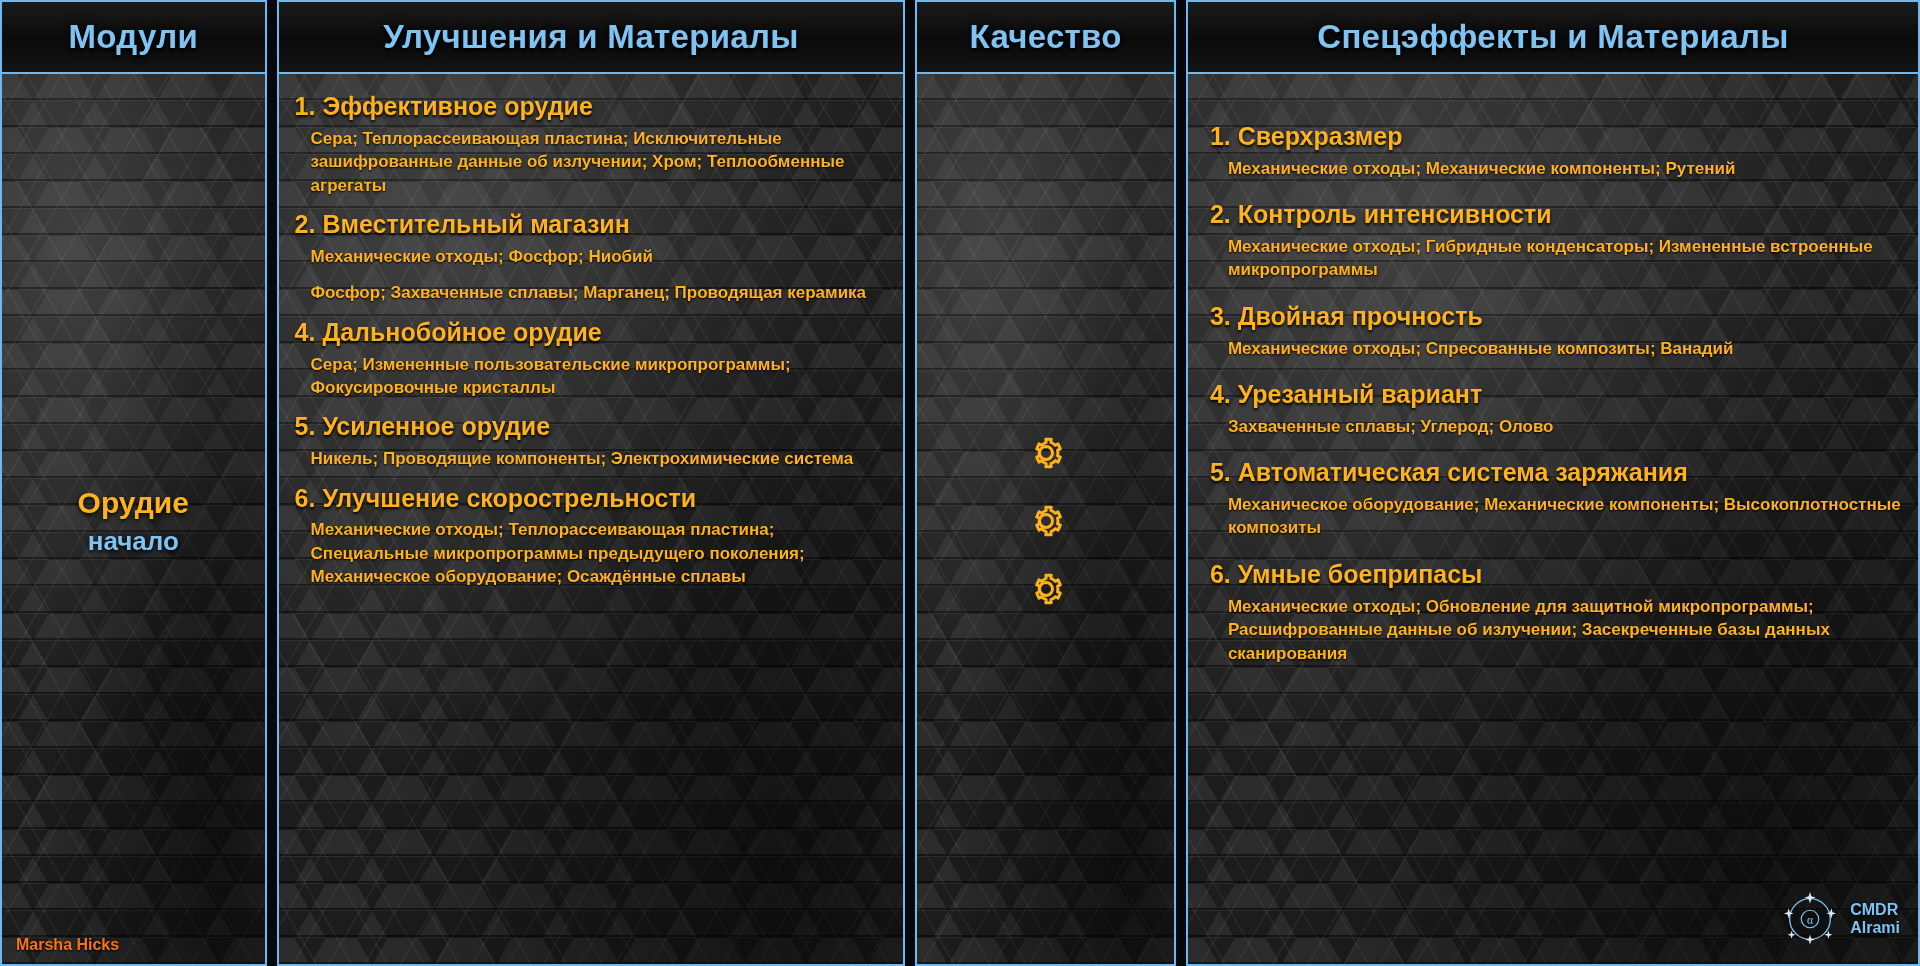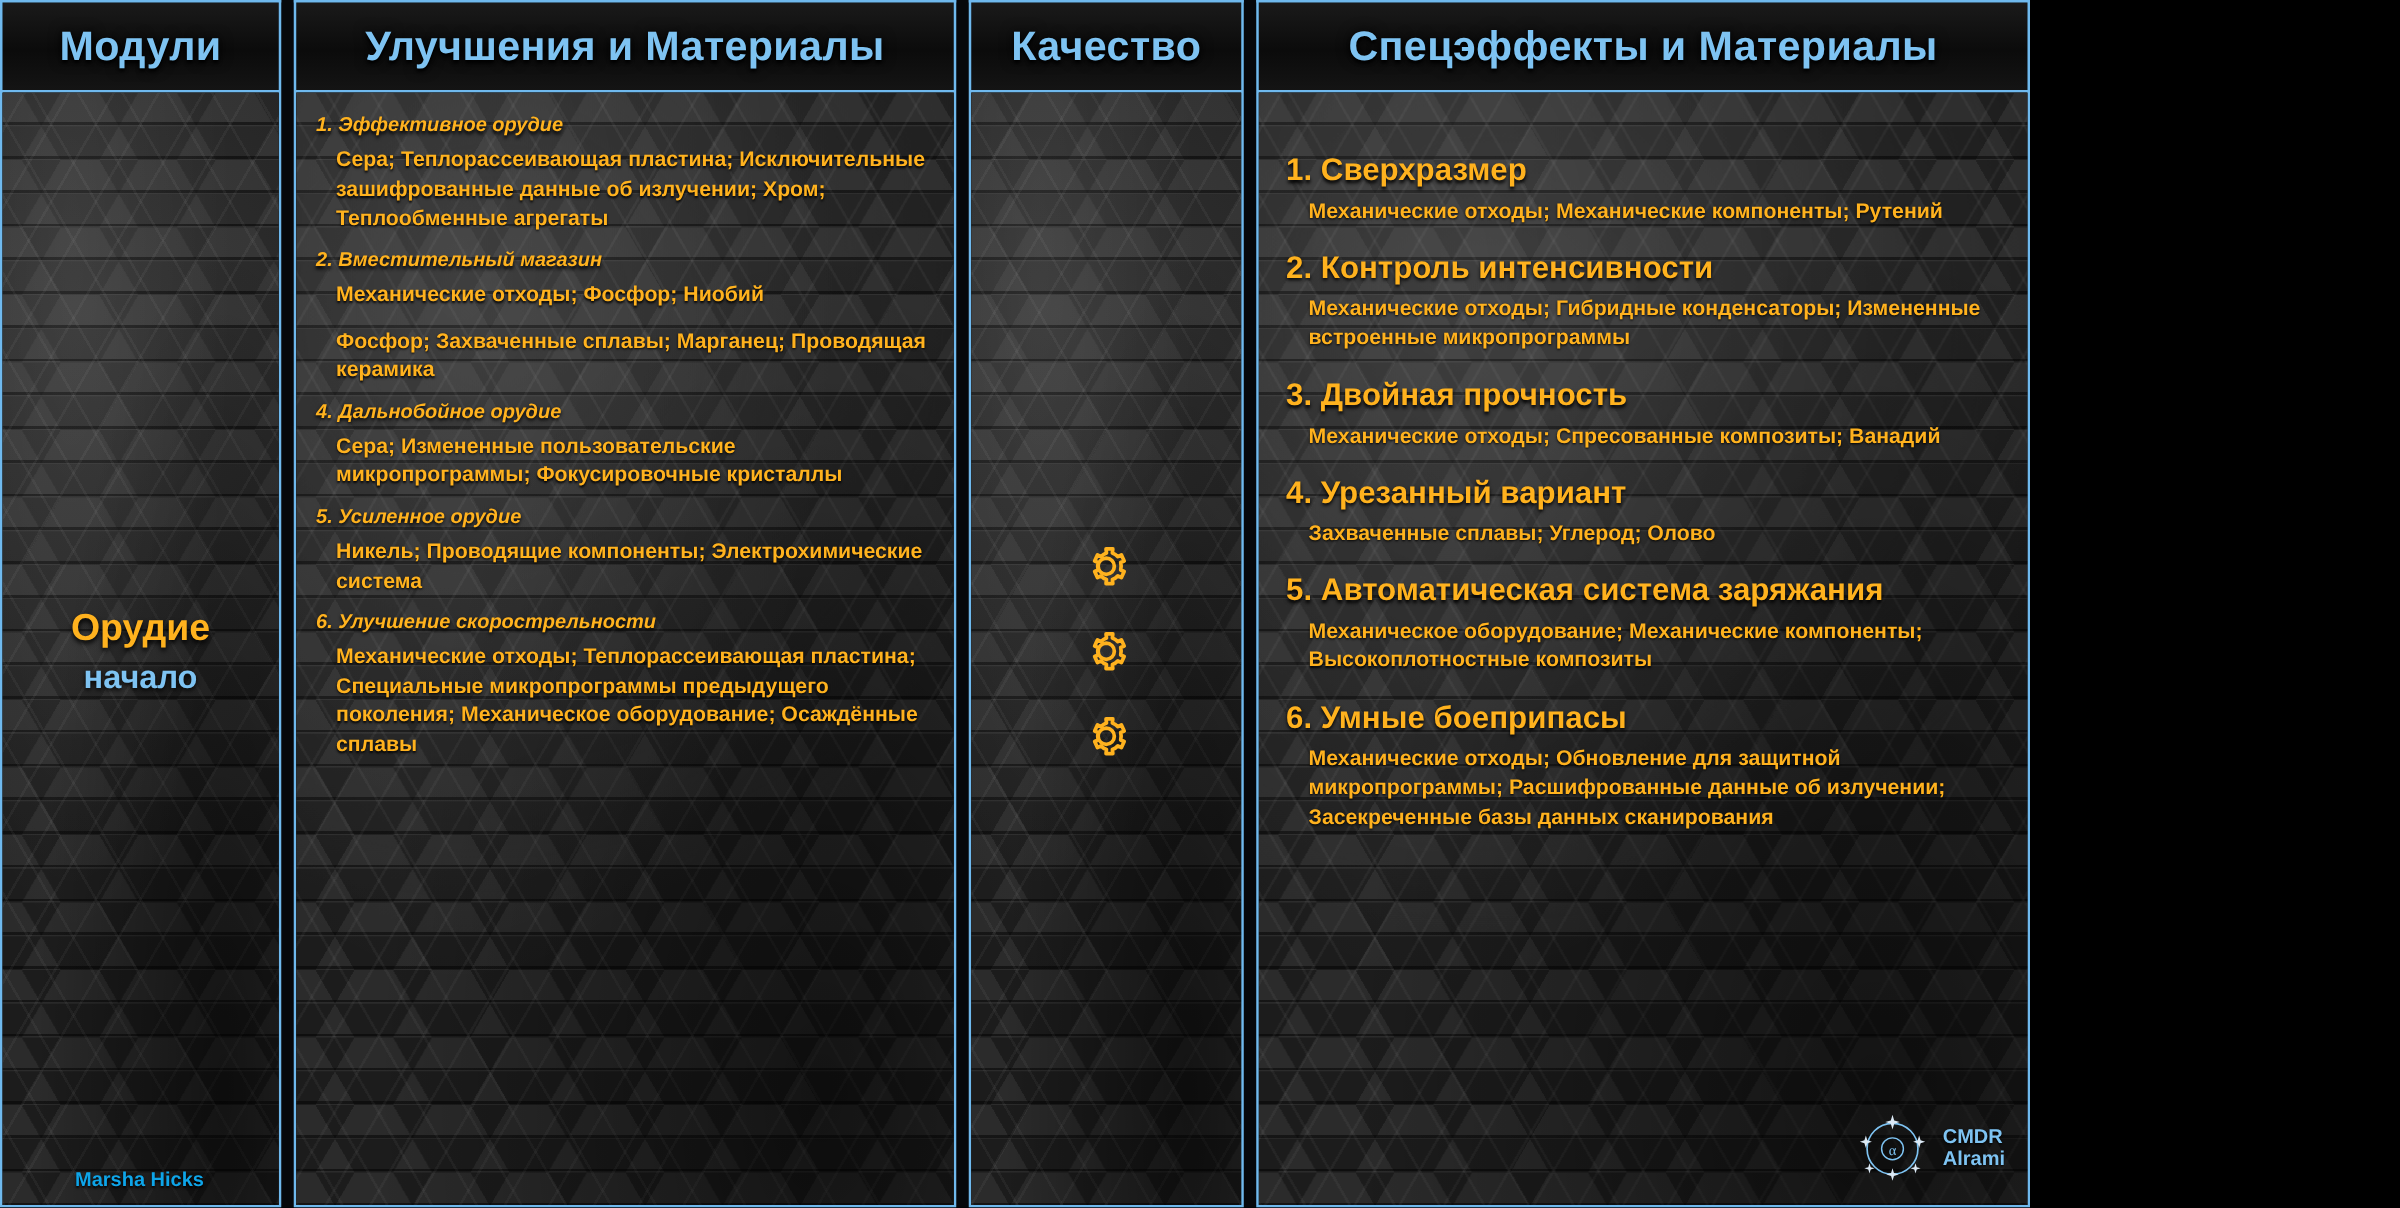--- a/index.html
+++ b/index.html
@@ -5,21 +5,21 @@
   * { box-sizing: border-box; }
   html, body {
     margin: 0; padding: 0;
     width: 1920px; height: 966px;
     background: #000;
     font-family: "Liberation Sans", sans-serif;
     overflow: hidden;
   }
   #root {
     position: relative;
-    width: 1624px; height: 966px;
+    width: 1920px; height: 966px;
     background: #06080c;
     display: flex;
     gap: 10px;
     padding: 0;
   }
   .column {
     position: relative;
     display: flex;
     flex-direction: column;
     height: 966px;
@@ -108,26 +108,25 @@
   }
   .modules-center .m-sub {
     color: #7ec3f2;
     font-size: 26px;
     font-weight: bold;
     text-shadow: 0 2px 4px #000;
   }
   .credit {
     position: absolute;
     left: 14px; bottom: 10px;
-    color: #0ea5e9;
+    color: #f97316;
     font-size: 16px;
     font-weight: bold;
     z-index: 4;
     text-shadow: 0 1px 2px #000;
-    margin-left: 44px;
   }
 
   
   .entry { margin-bottom: 16px; }
   .entry:last-child { margin-bottom: 0; }
   .entry-title {
     color: #ffb21e;
     font-size: 25px;
     font-weight: bold;
     margin: 0 0 6px 0;
@@ -136,21 +135,21 @@
   }
   .entry-mats {
     color: #ffb21e;
     font-size: 17px;
     font-weight: bold;
     line-height: 1.38;
     text-shadow: 0 1px 2px #000;
     padding-left: 18px;
   }
   .col-upgrades .entry { margin-bottom: 13px; }
-  .col-upgrades .entry-title { font-size: 16px; font-style: italic; }
+  .col-upgrades .entry-title { font-size: 25px; }
   .col-upgrades .entry-mats { padding-left: 16px; max-width: 600px; }
 
   .col-effects .content { padding-top: 48px; padding-left: 22px; }
   .col-effects .entry { margin-bottom: 20px; }
   .col-effects .entry-mats { padding-left: 18px; }
 
   
   .gears {
     height: 100%;
     display: flex;

